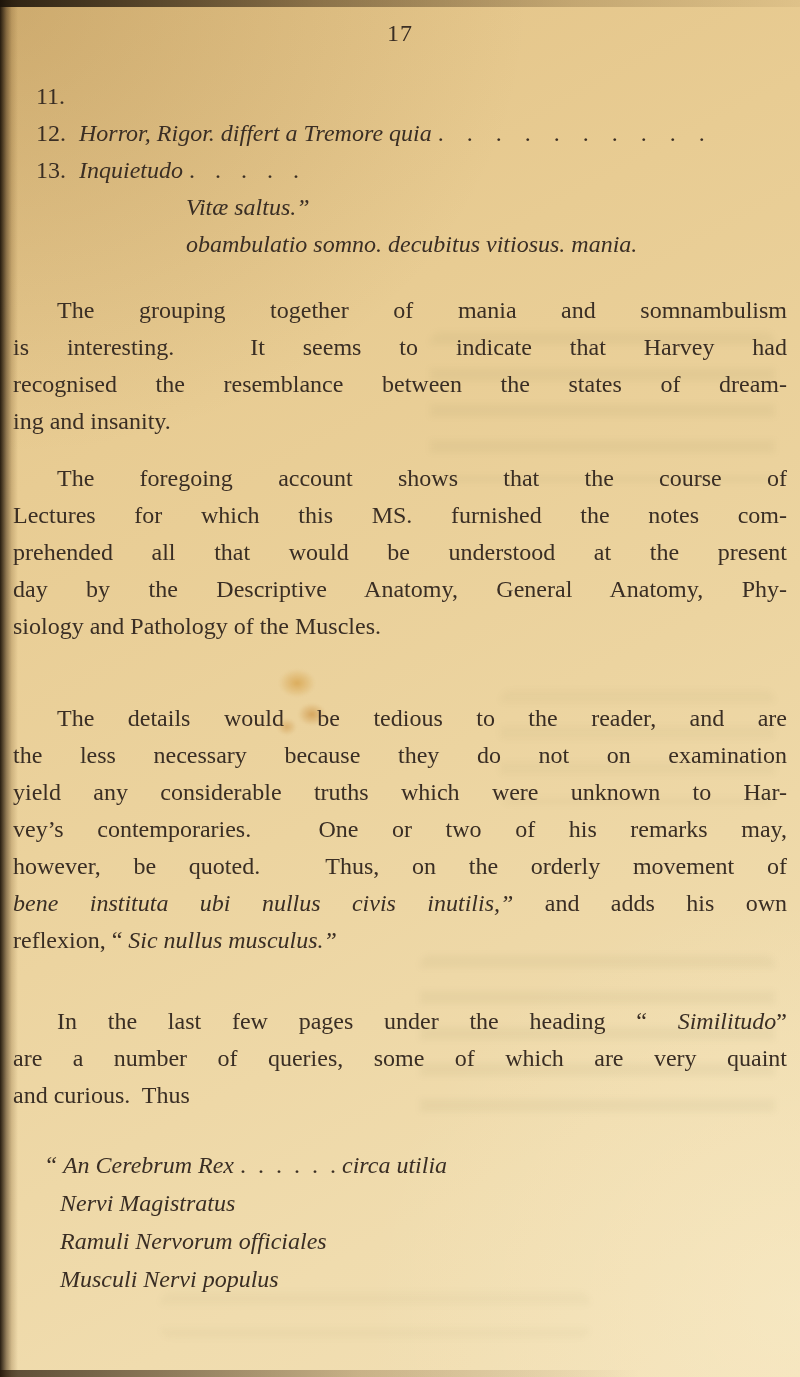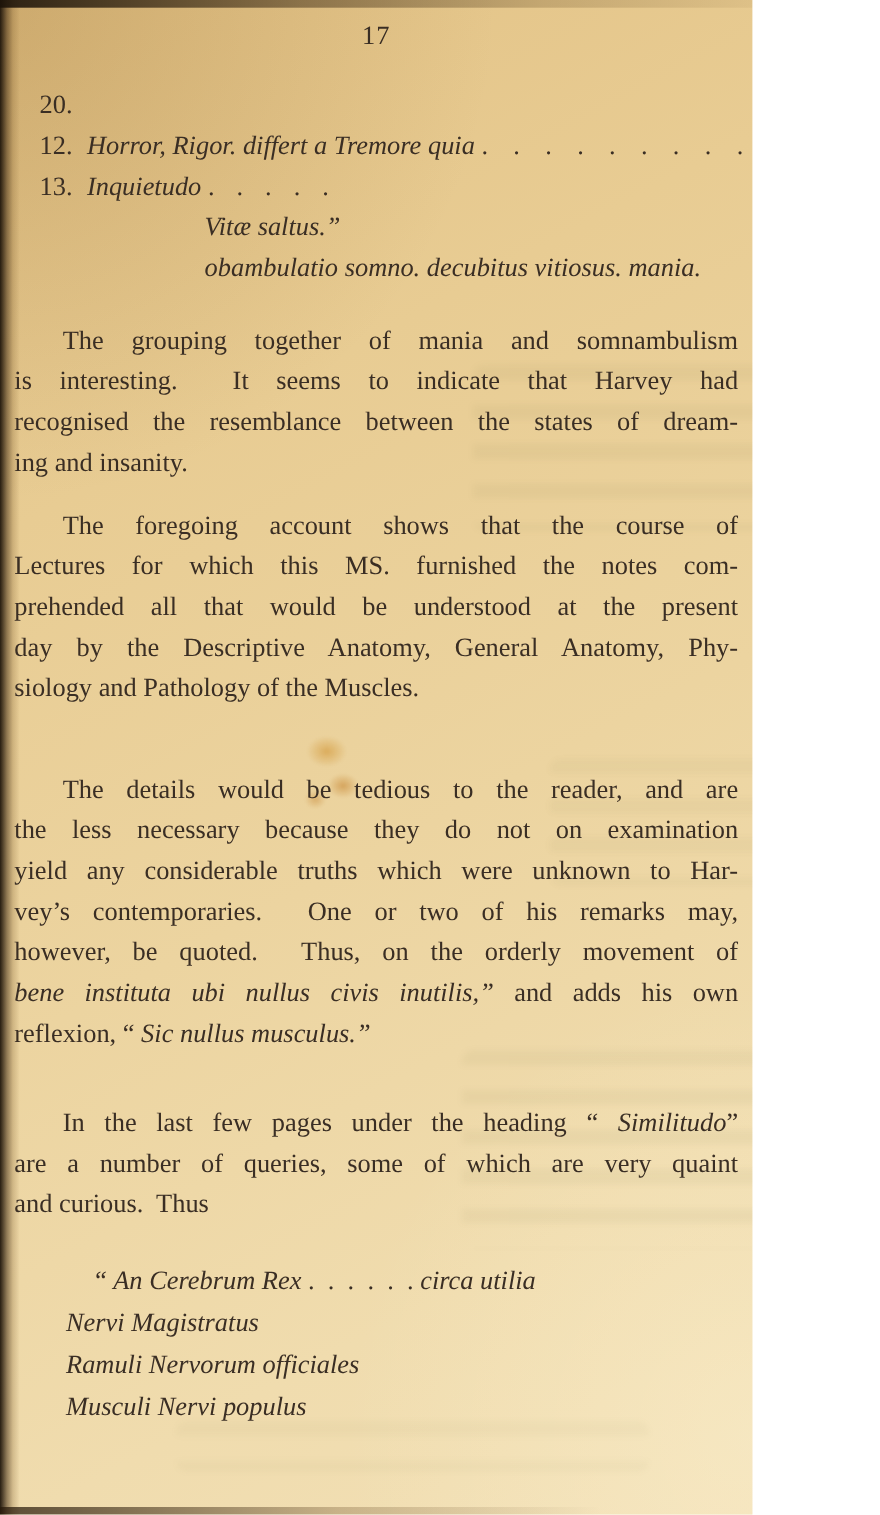--- a/index.html
+++ b/index.html
@@ -1,21 +1,21 @@
 <!DOCTYPE html>
 <html><head>
 <meta charset="utf-8">
 <style>
   html,body{margin:0;padding:0;}
   body{
     width:800px;height:1377px;overflow:hidden;
     font-family:"Liberation Serif","DejaVu Serif",serif;
   }
   .page{
-    position:relative;width:684px;height:1377px;overflow:hidden;
+    position:relative;width:800px;height:1377px;overflow:hidden;
     background:
       radial-gradient(120% 60% at 0% 0%, rgba(150,110,50,0.28), rgba(150,110,50,0) 55%),
       radial-gradient(90% 50% at 100% 95%, rgba(255,245,215,0.35), rgba(255,245,215,0) 60%),
       linear-gradient(152deg, #e2c184 0%, #e8cc93 28%, #ecd4a0 55%, #f0dcae 80%, #f2e0b6 100%);
     color:#3a2e24;
   }
   
   .edge-left{
     position:absolute;left:0;top:0;bottom:0;width:18px;pointer-events:none;
     background:linear-gradient(to right, rgba(28,19,9,0.95) 0%, rgba(70,48,22,0.55) 35%, rgba(120,88,42,0.25) 65%, rgba(140,105,55,0) 100%);
@@ -57,21 +57,21 @@
   .b-p3{top:700px;}
   .b-p4{top:1003px;}
   .b-quote{top:1146px;}
   .ln{font-size:24px;line-height:37px;color:#3a2e24;}
   .j{text-align:justify;text-align-last:justify;}
   .ind{text-indent:44px;}
   .it{font-style:italic;}
   .list-row{display:flex;padding-left:23px;white-space:nowrap;}
   .list-num{flex:none;width:43px;font-style:normal;}
   .cont{padding-left:173px;white-space:nowrap;}
-  .qfirst{margin-left:71px;line-height:38px;white-space:nowrap;}
+  .qfirst{margin-left:31px;line-height:38px;white-space:nowrap;}
   .qline{margin-left:47px;line-height:38px;white-space:nowrap;}
   .dots-wide{word-spacing:17px;font-style:normal;}
   .dots-mid{word-spacing:14px;font-style:normal;}
   .dots-narrow{word-spacing:6px;font-style:normal;}
 </style>
 </head>
 <body>
 
 <div class="page">
 
@@ -84,21 +84,21 @@
   <div class="ghost g3"></div>
   <div class="ghost g4"></div>
   <div class="stain"></div>
 
   <div class="pageno">17</div>
 
   <div class="content">
 
     <div class="block b-list">
       <div class="ln list-row">
-        <span class="list-num">20.</span>
+        <span class="list-num">11.</span>
       </div>
       <div class="ln list-row">
         <span class="list-num">12.</span>
         <span><span class="it">Horror, Rigor. differt a Tremore quia </span><span class="dots-wide">. . . . . . . . . .</span></span>
       </div>
       <div class="ln list-row">
         <span class="list-num">13.</span>
         <span><span class="it">Inquietudo </span><span class="dots-mid">. . . . .</span></span>
       </div>
       <div class="ln cont it">Vitæ saltus.”</div>

